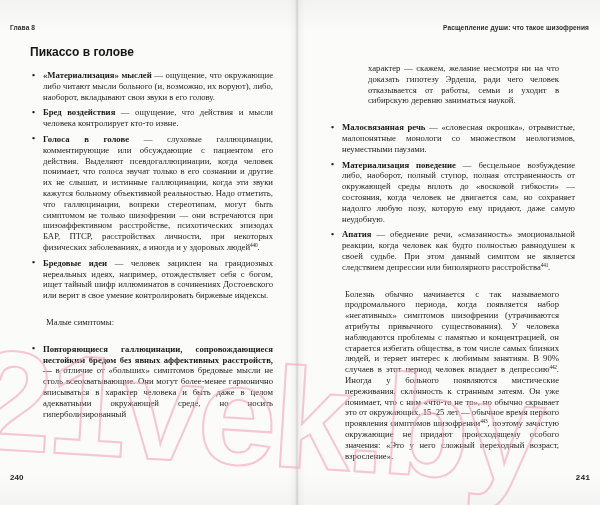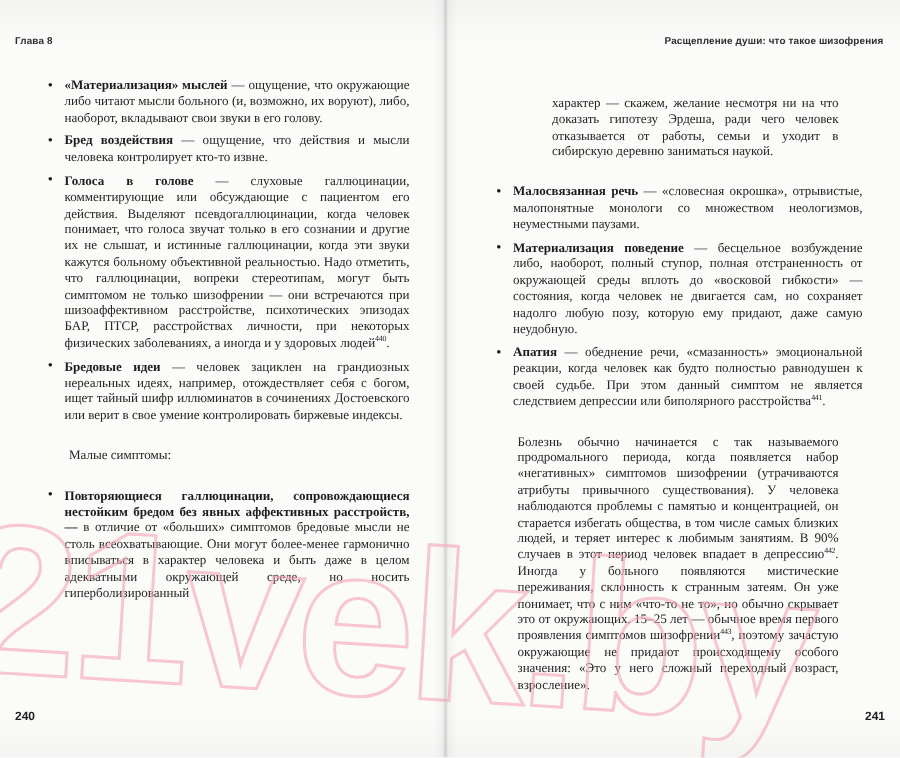--- a/index.html
+++ b/index.html
@@ -23,21 +23,21 @@
     color: #2e2e2e; letter-spacing: 0.1px;
   }
   .rh-left { left: 10px; }
   .rh-right { right: 11px; text-align: right; }
   .page-number {
     position: absolute; top: 473px;
     font-family: "Liberation Sans", sans-serif;
     font-weight: bold; font-size: 8px; color: #1f1f1f;
   }
   .pn-left { left: 10px; }
-  .pn-right { right: 10px; }
+  .pn-right { right: 10px; font-family: Liberation Mono, monospace; }
 
   .content-left  { position: absolute; left: 30px;  top: 46px; width: 243px; }
   .content-right { position: absolute; left: 329px; top: 47px; width: 246px; }
 
   .page-title {
     font-family: "Liberation Sans", sans-serif;
     font-weight: bold; font-size: 12px; line-height: 1;
     color: #141414; margin: 0 0 12px 0;
   }
   .body-text, .body-text p, .body-text li {
@@ -72,20 +72,21 @@
 </style>
 </head>
 <body>
 
 <div class="gutter"></div>
 
 <div class="running-head rh-left">Глава 8</div>
 <div class="running-head rh-right">Расщепление души: что такое шизофрения</div>
 
 <div class="content-left body-text">
+  <h1 class="page-title">Пикассо в голове</h1>
 
 
   <ul class="symptoms">
     <li>
       <span class="dot">•</span>
       <b class="term">«Материализация» мыслей</b><span> — ощущение, что окружающие либо читают мысли больного (и, возможно, их воруют), либо, наоборот, вкладывают свои звуки в его голову.</span>
     </li>
     <li>
       <span class="dot">•</span>
       <b class="term">Бред воздействия</b><span> — ощущение, что действия и мысли человека контролирует кто-то извне.</span>

